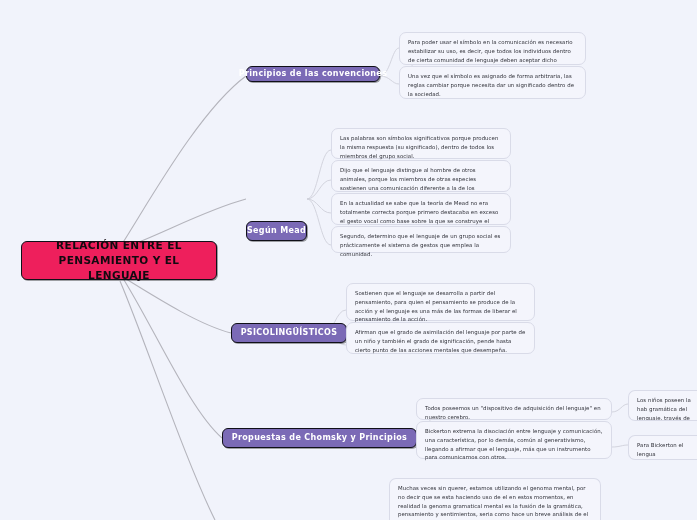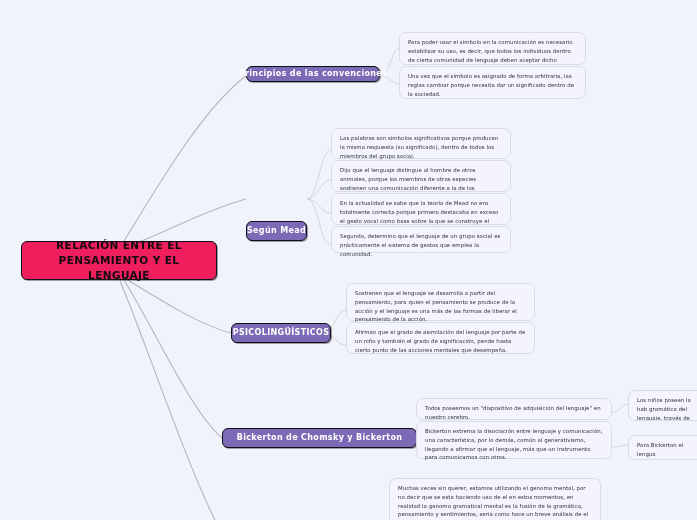--- a/index.html
+++ b/index.html
@@ -130,32 +130,32 @@
   <div class="leaf" style="left:331px; top:160px; width:180px; height:32px;">
     <span>Dijo que el lenguaje distingue al hombre de otros animales, porque los miembros de otras especies sostienen una comunicación diferente a la de los humanos.</span>
   </div>
   <div class="leaf" style="left:331px; top:193px; width:180px; height:32px;">
     <span>En la actualidad se sabe que la teoría de Mead no era totalmente correcta porque primero destacaba en exceso el gesto vocal como base sobre la que se construye el lenguaje.</span>
   </div>
   <div class="leaf" style="left:331px; top:226px; width:180px; height:27px;">
     <span>Segundo, determino que el lenguaje de un grupo social es prácticamente  el sistema de gestos que emplea la comunidad.</span>
   </div>
 
-  <div class="node branch" style="left:231px; top:323px; width:100px; height:20px;">
+  <div class="node branch" style="left:231px; top:323px; width:116px; height:20px;">
     <span>PSICOLINGÜÍSTICOS</span>
   </div>
   <div class="leaf" style="left:346px; top:283px; width:189px; height:38px;">
     <span>Sostienen que el lenguaje se desarrolla a partir del pensamiento, para quien el pensamiento se produce de la acción y el lenguaje es una más de las formas de liberar el pensamiento de la acción.</span>
   </div>
   <div class="leaf" style="left:346px; top:322px; width:189px; height:32px;">
     <span>Afirman que el grado de asimilación del lenguaje por parte de un niño y también el grado de significación, pende hasta cierto punto de las acciones mentales que desempeña.</span>
   </div>
 
   <div class="node branch" style="left:222px; top:428px; width:195px; height:20px;">
-    <span>Bickerton de Chomsky y Bickerton</span>
+    <span>Propuestas de Chomsky y Principios</span>
   </div>
   <div class="leaf" style="left:416px; top:398px; width:196px; height:22px;">
     <span>Todos poseemos un "dispositivo de adquisición del lenguaje" en nuestro cerebro.</span>
   </div>
   <div class="leaf" style="left:416px; top:421px; width:196px; height:38px;">
     <span>Bickerton extrema la disociación entre lenguaje y comunicación, una característica, por lo demás, común al generativismo, llegando a afirmar que el lenguaje, más que un instrumento para comunicarnos con otros.</span>
   </div>
 
   <div class="leaf clipped" style="left:628px; top:390px; width:78px; height:31px;">
     <span>Los niños poseen la hab gramática del lenguaje, través de sus experienc</span>

